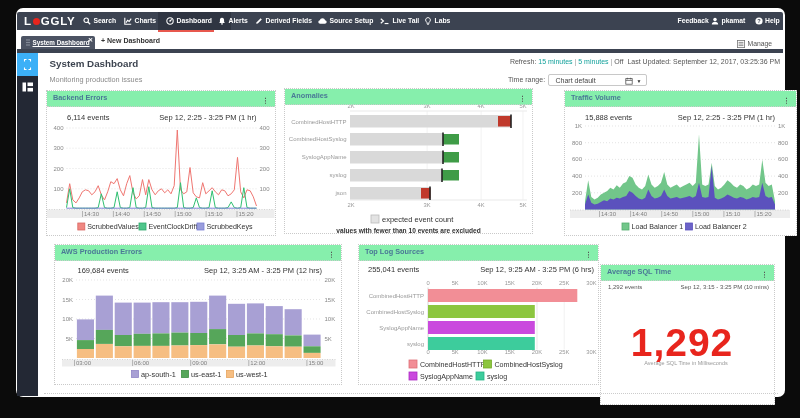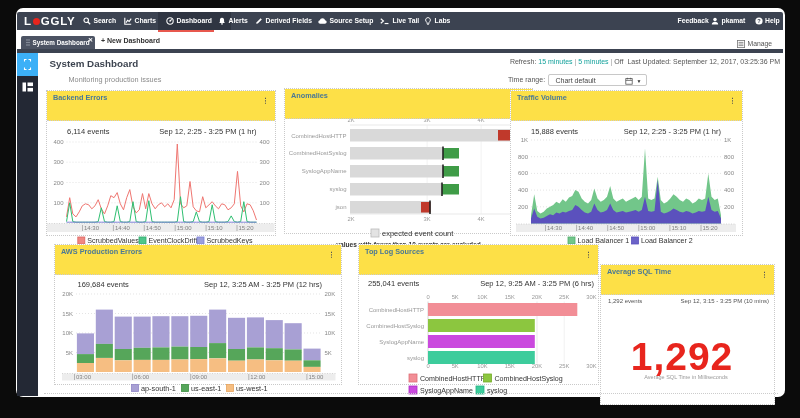--- a/index.html
+++ b/index.html
@@ -1,37 +1,37 @@
 <!DOCTYPE html>
 <html><head><meta charset="utf-8">
 <style>
 * { margin:0; padding:0; box-sizing:border-box; }
 body { width:800px; height:418px; background:#0b0b0b; position:relative;
        font-family:"Liberation Sans", sans-serif; overflow:hidden; }
-.abs { position:absolute; }
+.abs { position:absolute;text-decoration:underline; }
 #win { left:15.5px; top:8px; width:769px; height:388.5px; background:#fff;
        border-radius:7px; overflow:hidden; }
 #nav { left:17px; top:11.5px; width:766px; height:18.5px; background:#3c4351; border-radius:2px 2px 0 0; }
 .navitem { position:absolute; top:0; height:18.5px; color:#fff; font-size:6.8px; font-weight:bold;
            display:flex; align-items:center; }
 .navitem svg { margin-right:2.5px; }
 #logo { position:absolute; left:7px; top:0; height:18.5px; display:flex; align-items:center; color:#fff;
         font-size:11.5px; font-weight:bold; letter-spacing:0.8px; }
 #logo .dot { display:inline-block; width:7px; height:7px; border-radius:50%; background:#e8251d; margin:1px 1px 0 1px; }
 #navactive { left:141px; top:0; width:73px; height:18.5px; background:#2f3542; border-bottom:0; }
 #redline { left:158px; top:30px; width:56px; height:2.3px; background:#e8584e; }
 .t { position:absolute; white-space:nowrap; }
 #tab { left:21px; top:35.8px; width:74px; height:13.2px; background:#4c5363; border-radius:2px 2px 0 0;
        color:#fff; font-size:6.3px; font-weight:bold; display:flex; align-items:center; padding-left:4.5px; }
 #tabx { position:absolute; right:2px; top:0.5px; font-size:6px; font-weight:bold; color:#fff; }
 #tabbar-border { left:17px; top:49px; width:766px; height:3.6px; background:#3c4351; }
 #sidebar { left:17px; top:53.4px; width:21px; height:342.2px; background:#232834; }
 #sideblue { left:17px; top:53.4px; width:21px; height:22.6px; background:#3cb0f7; }
 .panel { position:absolute; background:#fff; border:1px dotted #c9c9c9; }
-.phead { height:30px; background:#fde047; border-bottom:1px dotted #cccccc; color:#4a7896;
+.phead { height:16px; background:#86efac; border-bottom:1px dotted #cccccc; color:#4a7896;
          font-size:7.3px; font-weight:bold; line-height:14px; padding:0 6px; position:relative; }
 .pdots { position:absolute; right:6px; top:3px; color:#555; font-size:7px; font-weight:bold; letter-spacing:0; }
 svg text { font-family:"Liberation Sans", sans-serif; }
 </style></head>
 <body>
 <div id="win" class="abs"></div>
 <div id="nav" class="abs">
   <div id="logo">L<span class="dot"></span>GGLY</div>
   <div id="navactive" class="navitem"></div>
   <div class="navitem" style="left:66px;">
@@ -139,21 +139,21 @@
 <div class="abs" style="left:17px; top:76.2px; width:21px; height:22px;">
   <svg width="21" height="22" viewBox="0 0 21 22">
       <g fill="#fff">
   <rect x="5.5" y="6.5" width="3.5" height="9"></rect>
         <rect x="10.5" y="6.5" width="5.5" height="3.6"></rect>
         <rect x="10.5" y="11.9" width="5.5" height="3.6"></rect>
       </g>
     </svg>
 </div>
 <div class="t" style="left:49.5px; top:57.5px; font-size:9.8px; font-weight:bold; color:#3d4450;">System Dashboard</div>
-<div class="t" style="left:49.5px; top:75px; font-size:7.3px; color:#8a8a8a;margin-left:19px;">Monitoring production issues</div>
+<div class="t" style="left:49.5px; top:75px; font-size:7.3px; color:#8a8a8a;">Monitoring production issues</div>
 <div class="t" style="right:20px; top:58px; font-size:7px; color:#555;">Refresh: <span style="color:#12a19b;">15 minutes</span> <span style="color:#999;">|</span> <span style="color:#12a19b;">5 minutes</span> <span style="color:#999;">|</span> Off &nbsp;Last Updated: September 12, 2017, 03:25:36 PM</div>
 <div class="t" style="left:508px; top:75.5px; font-size:7px; color:#555;">Time range:</div>
 <div class="abs" style="left:547.5px; top:73.5px; width:99px; height:12.5px; border:1px solid #c8c8c8; border-radius:2px; background:#fff;">
   <span style="position:absolute; left:7px; top:2.5px; font-size:7px; color:#444;">Chart default</span>
   <svg style="position:absolute; right:13px; top:2.5px;" width="8" height="8" viewBox="0 0 10 10">
       <rect x="1" y="2" width="8" height="7" fill="none" stroke="#555" stroke-width="1"></rect>
       <line x1="1" y1="4.2" x2="9" y2="4.2" stroke="#555" stroke-width="1"></line>
       <line x1="3" y1="1" x2="3" y2="3" stroke="#555" stroke-width="1"></line>
       <line x1="7" y1="1" x2="7" y2="3" stroke="#555" stroke-width="1"></line>
     </svg>
@@ -233,21 +233,21 @@
 <line x1="157.0" y1="63.5" x2="157.0" y2="77.0" stroke="#222" stroke-width="1.6"></line>
 <text x="61.5" y="72.4" font-size="6" fill="#999" text-anchor="end" font-weight="normal">syslog</text>
 <rect x="65.0" y="82.0" width="80.0" height="12.5" fill="#d9d9d9"></rect>
 <rect x="136.0" y="83.0" width="9.5" height="10.5" fill="#c0392b"></rect>
 <line x1="145.0" y1="81.5" x2="145.0" y2="95.0" stroke="#222" stroke-width="1.6"></line>
 <text x="61.5" y="90.4" font-size="6" fill="#999" text-anchor="end" font-weight="normal">json</text>
 <rect x="86.0" y="110.0" width="8" height="8" fill="#e3e3e3" stroke="#bbb" stroke-width="0.8"></rect>
 <text x="97.0" y="117.0" font-size="7.5" fill="#333" text-anchor="start" font-weight="normal">expected event count</text>
 <text x="123.5" y="127.5" font-size="6.6" fill="#333" text-anchor="middle" font-weight="bold">values with fewer than 10 events are excluded</text>
 </svg></div>
-<div class="panel" style="left:510px; top:90px; width:233px; height:146px;">
+<div class="panel" style="left:564px; top:90px; width:233px; height:146px;">
   <div class="phead">Traffic Volume<span class="pdots">⋮</span></div>
   <svg width="231" height="128.5" viewBox="0 0 231 128.5">
 <text x="20.0" y="13.0" font-size="7.5" fill="#333" text-anchor="start" font-weight="normal">15,888 events</text>
 <text x="210.0" y="13.0" font-size="7.5" fill="#333" text-anchor="end" font-weight="normal">Sep 12, 2:25 - 3:25 PM  (1 hr)</text>
 <line x1="20.0" y1="85.8" x2="210.0" y2="85.8" stroke="#d9d9d9" stroke-width="0.7" stroke-dasharray="1,2"></line>
 <text x="17.0" y="87.8" font-size="6" fill="#888" text-anchor="end" font-weight="normal">200</text>
 <text x="213.0" y="87.8" font-size="6" fill="#888" text-anchor="start" font-weight="normal">200</text>
 <line x1="20.0" y1="69.1" x2="210.0" y2="69.1" stroke="#d9d9d9" stroke-width="0.7" stroke-dasharray="1,2"></line>
 <text x="17.0" y="71.1" font-size="6" fill="#888" text-anchor="end" font-weight="normal">400</text>
 <text x="213.0" y="71.1" font-size="6" fill="#888" text-anchor="start" font-weight="normal">400</text>

